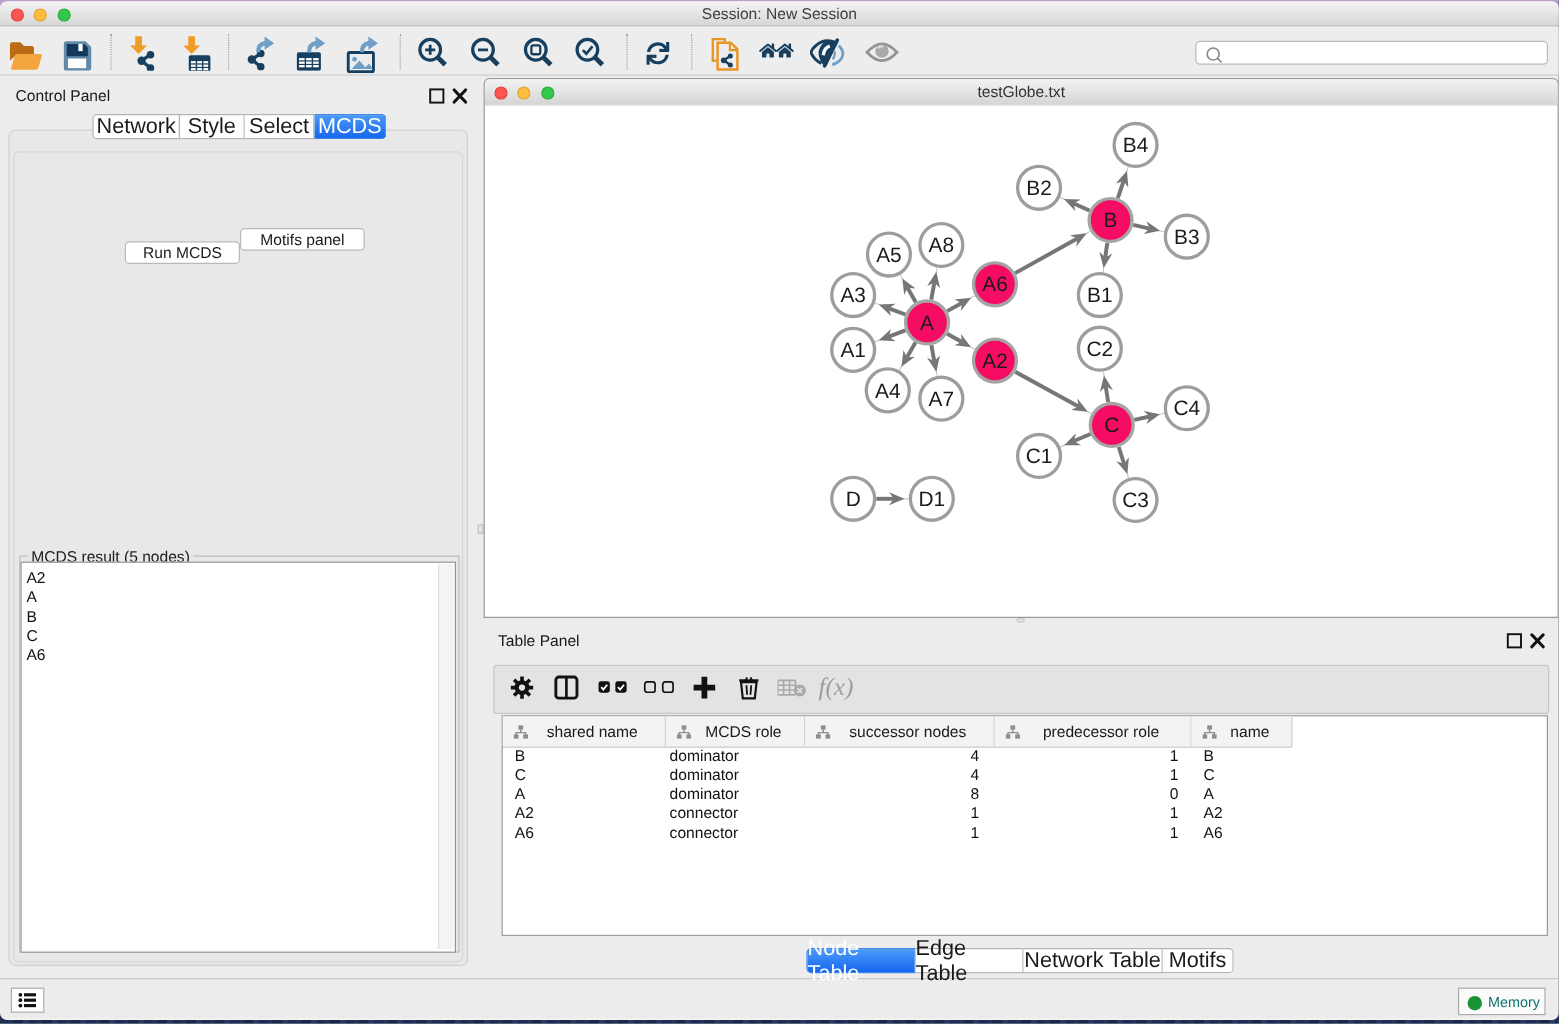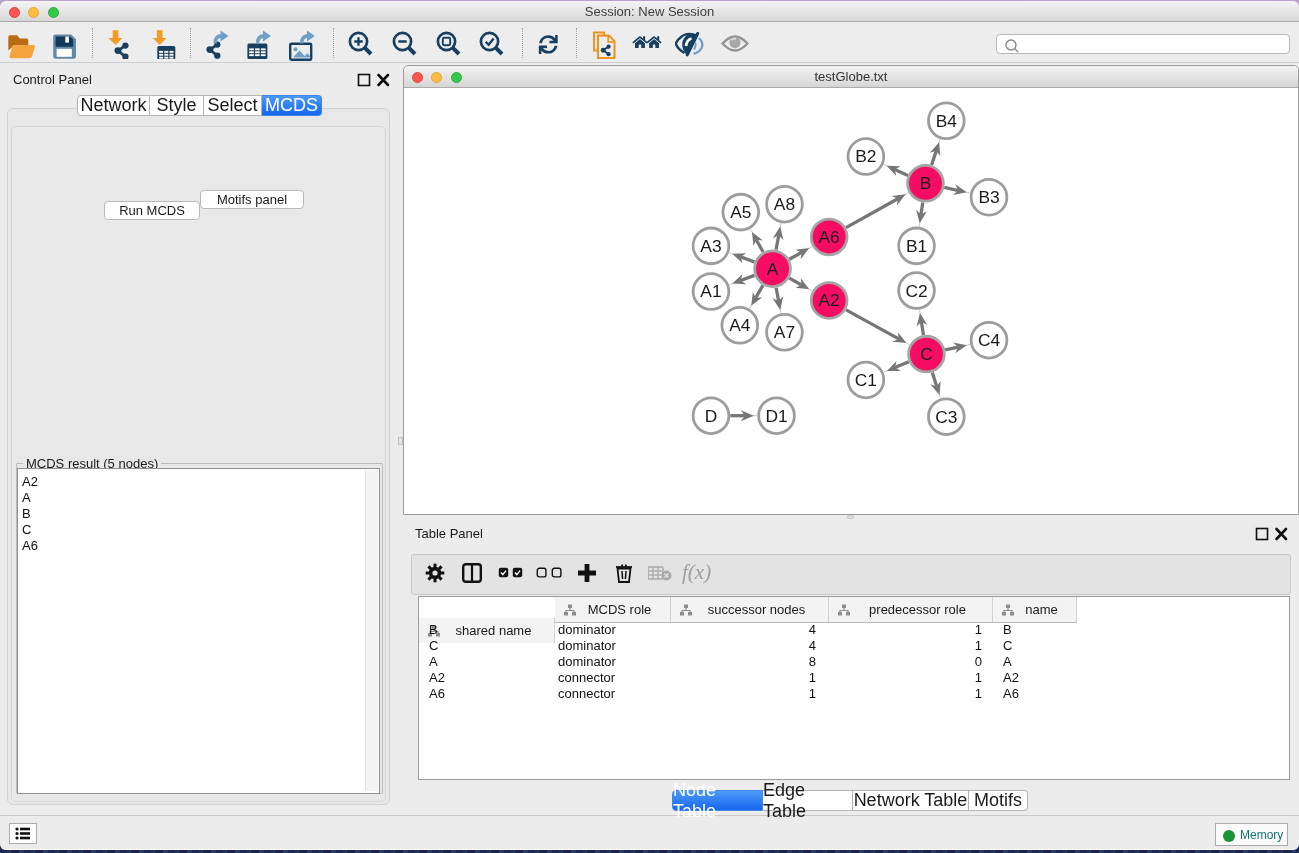--- a/index.html
+++ b/index.html
@@ -458,21 +458,21 @@
             <line x1="10" y1="2" x2="10" y2="14" stroke="#a9a9a9" stroke-width="1.3"></line>
             <circle cx="18.5" cy="10.5" r="5" fill="#a9a9a9"></circle>
             <path d="M16.5 8.5 l4 4 m0 -4 l-4 4" stroke="#e4e3e4" stroke-width="1.4"></path>
           </g>
         </svg>
 <div style="position:absolute;left:270px;top:5px;width:44px;font-family:'Liberation Serif',serif;font-style:italic;font-size:21px;color:#9d9d9d;">f(x)</div>
 </div>
     </div>
   <div id="tp-table">
     <div id="hdrrow">
-<div class="hdrcell" style="left:0px;width:136px;margin-top:21px;"><svg width="12" height="12" viewBox="0 0 12 12" style="position:absolute;left:9px;top:7px">
+<div class="hdrcell" style="left:0px;width:136px;"><svg width="12" height="12" viewBox="0 0 12 12" style="position:absolute;left:9px;top:7px">
             <rect x="4" y="0.5" width="4" height="3.5" fill="#8d8d8d"></rect>
             <path d="M6 4 v2.5 M2 9 v-2.5 h8 v2.5" fill="none" stroke="#8d8d8d" stroke-width="1.2"></path>
             <rect x="0" y="8" width="4" height="3.5" fill="#8d8d8d"></rect>
             <rect x="8" y="8" width="4" height="3.5" fill="#8d8d8d"></rect>
           </svg><span style="margin-left:14px">shared name</span></div>
 <div class="hdrcell" style="left:136px;width:116px;"><svg width="12" height="12" viewBox="0 0 12 12" style="position:absolute;left:9px;top:7px">
             <rect x="4" y="0.5" width="4" height="3.5" fill="#8d8d8d"></rect>
             <path d="M6 4 v2.5 M2 9 v-2.5 h8 v2.5" fill="none" stroke="#8d8d8d" stroke-width="1.2"></path>
             <rect x="0" y="8" width="4" height="3.5" fill="#8d8d8d"></rect>
             <rect x="8" y="8" width="4" height="3.5" fill="#8d8d8d"></rect>

